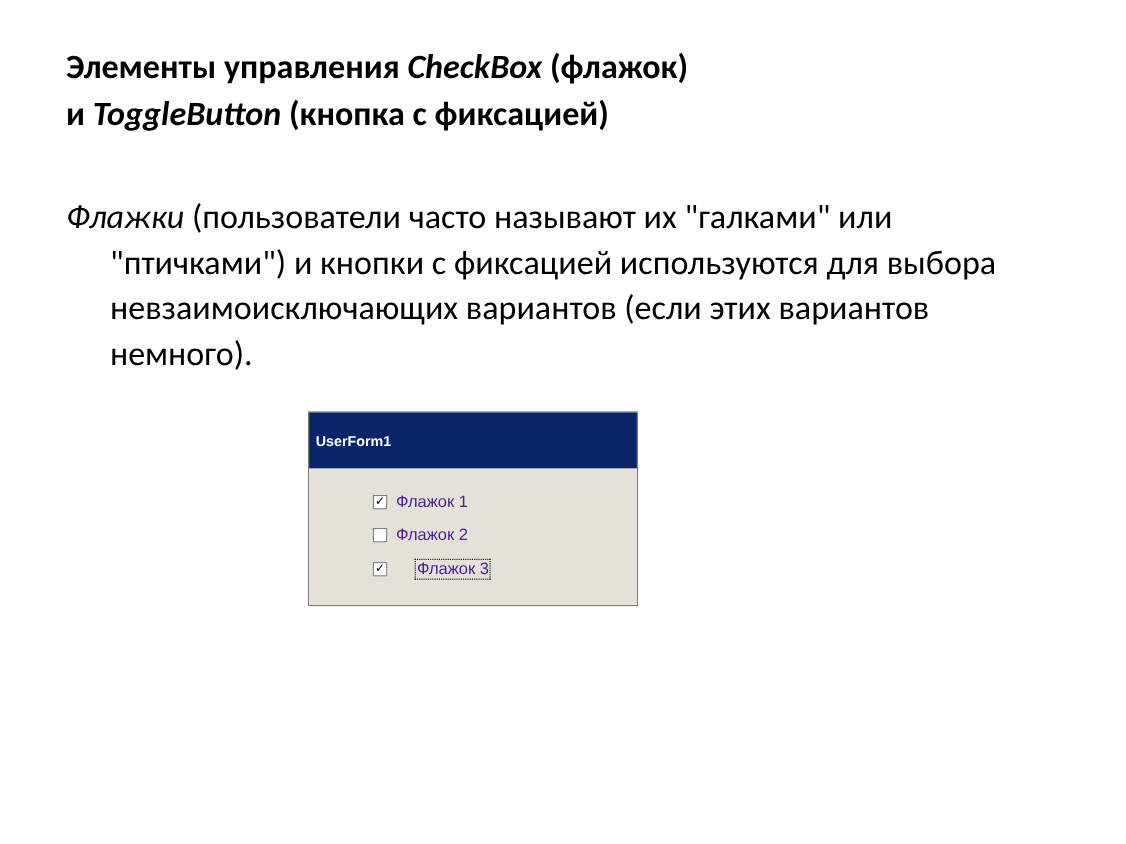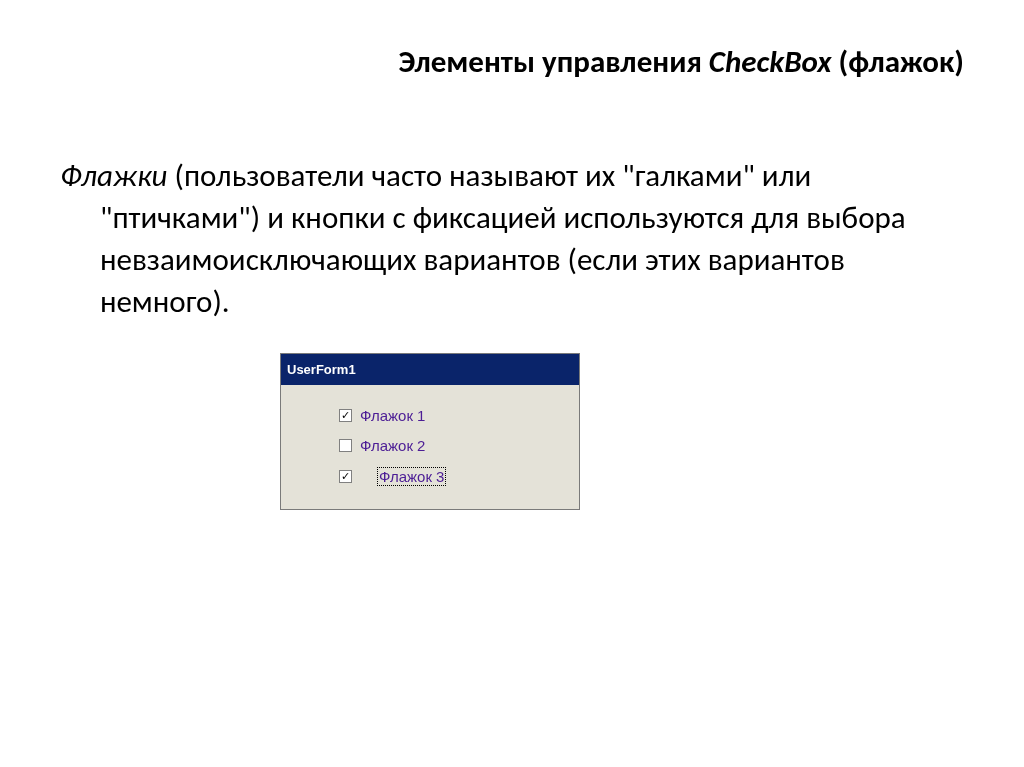--- a/index.html
+++ b/index.html
@@ -9,22 +9,22 @@
     }
     body {
       width: 1024px;
       height: 767px;
       background: #ffffff;
       font-family: "Calibri", "Arial", sans-serif;
       color: #000000;
       padding: 40px 60px;
     }
     .title-block {
-      text-align: right;
-      margin-bottom: 72px;
+      text-align: left;
+      margin-bottom: 50px;
     }
     .title {
       font-size: 31px;
       font-weight: bold;
       line-height: 1.4;
     }
     .title-italic {
       font-style: italic;
     }
     .paragraph {
@@ -44,21 +44,21 @@
     .userform {
       width: 300px;
       border: 1px solid #7a7a7a;
       font-family: "Tahoma", "Arial", sans-serif;
     }
     .userform-titlebar {
       background: #0a246a;
       color: #ffffff;
       font-size: 13px;
       font-weight: bold;
-      padding: 8px 6px;
+      padding: 18px 6px;
     }
     .userform-body {
       background: #e4e2d8;
       padding: 22px 24px 10px 58px;
     }
     .checkbox-row {
       display: flex;
       align-items: center;
       margin-bottom: 13px;
     }
@@ -89,20 +89,23 @@
       margin-left: 19px;
     }
   </style>
 </head>
 <body>
 
 <div class="title-block">
   <div class="title">
     <span>Элементы управления </span><span class="title-italic">CheckBox</span><span> (флажок)</span>
   </div>
+  <div class="title">
+    <span>и </span><span class="title-italic">ToggleButton</span><span> (кнопка с фиксацией)</span>
+  </div>
 </div>
 
 <div class="paragraph">
   <span class="para-italic">Флажки</span><span> (пользователи часто называют их "галками" или "птичками") и кнопки с фиксацией используются для выбора невзаимоисключающих вариантов (если этих вариантов немного).</span>
 </div>
 
 <div class="userform-container">
   <div class="userform">
     <div class="userform-titlebar">
       <span>UserForm1</span>

